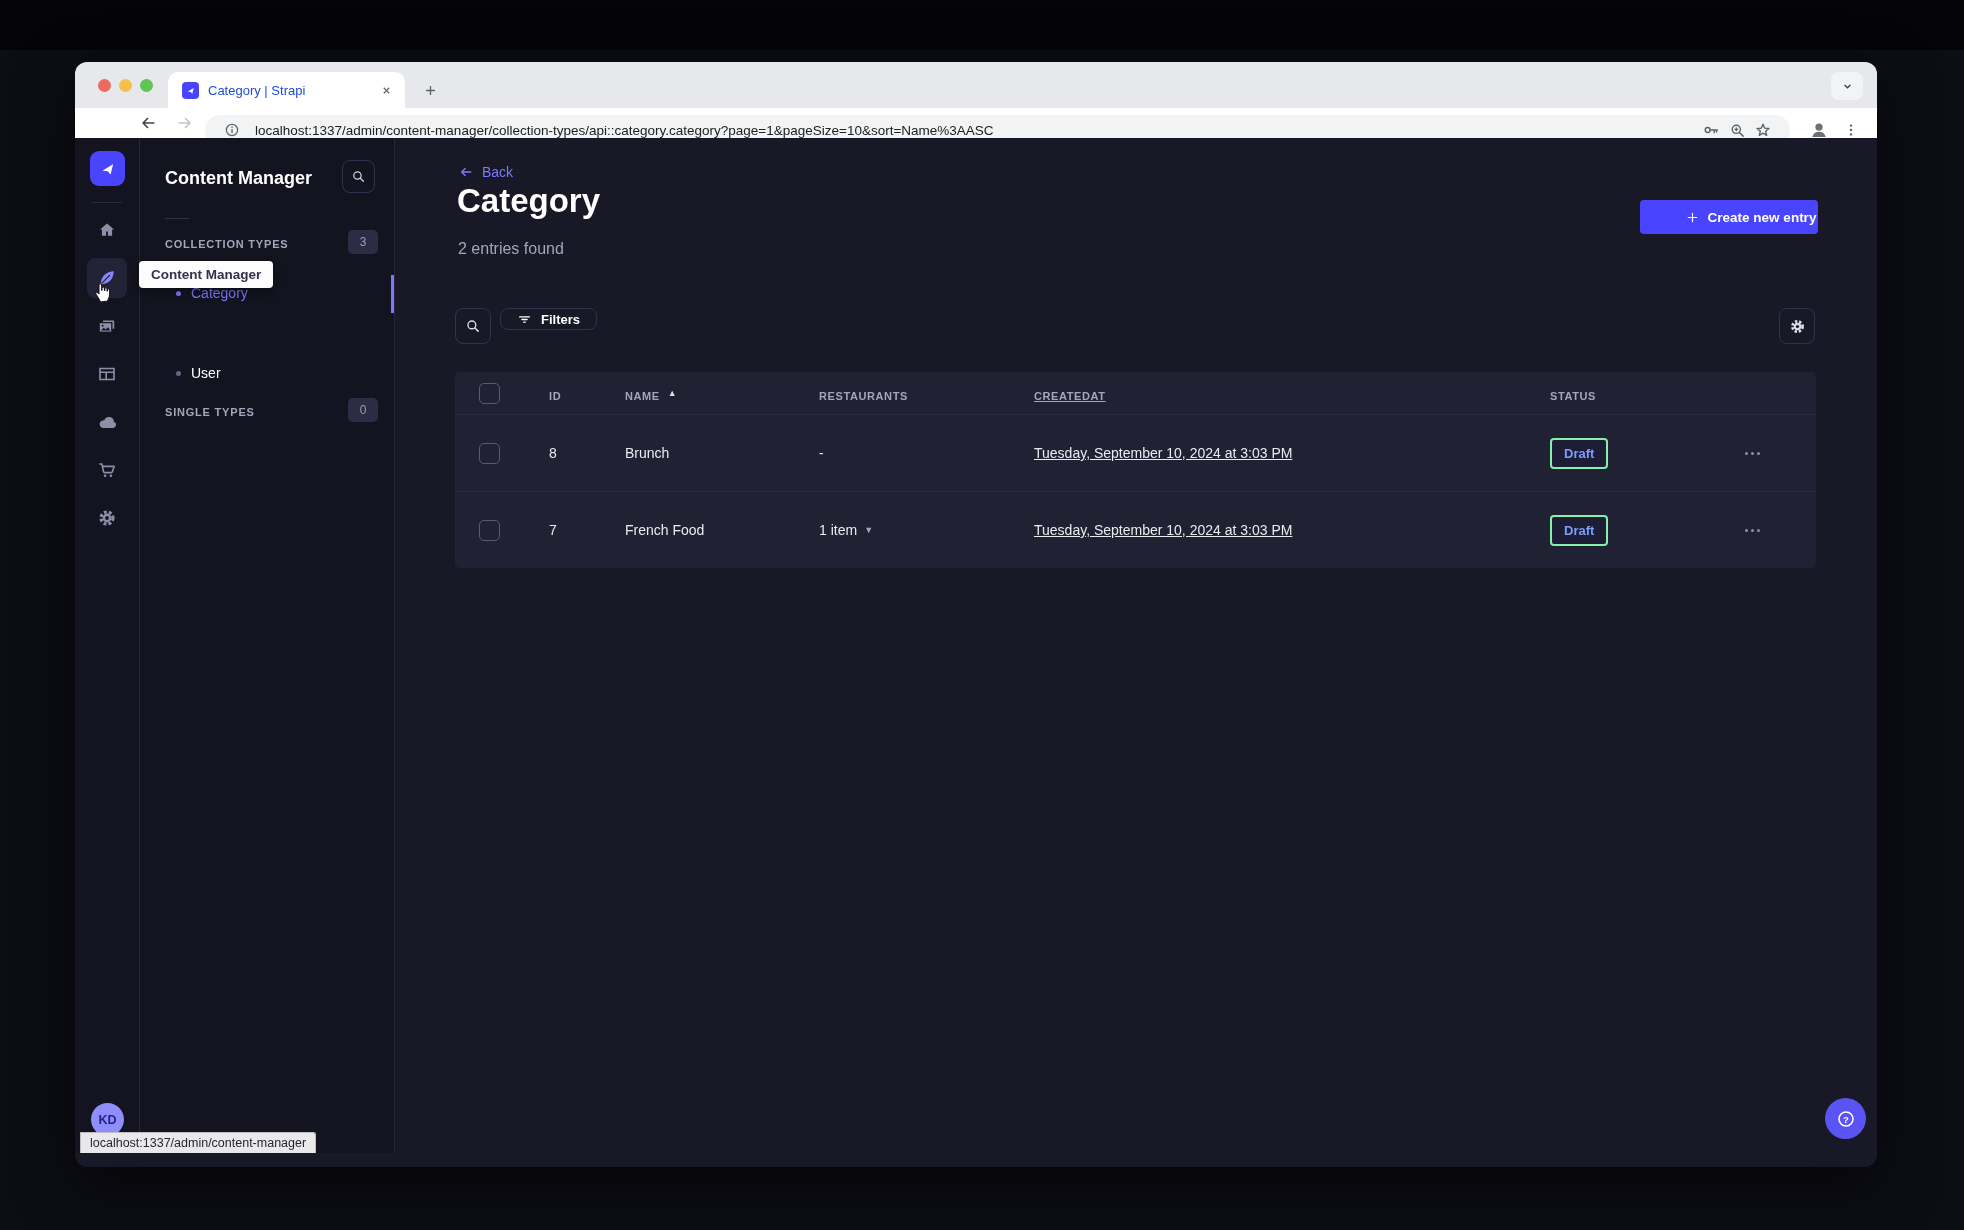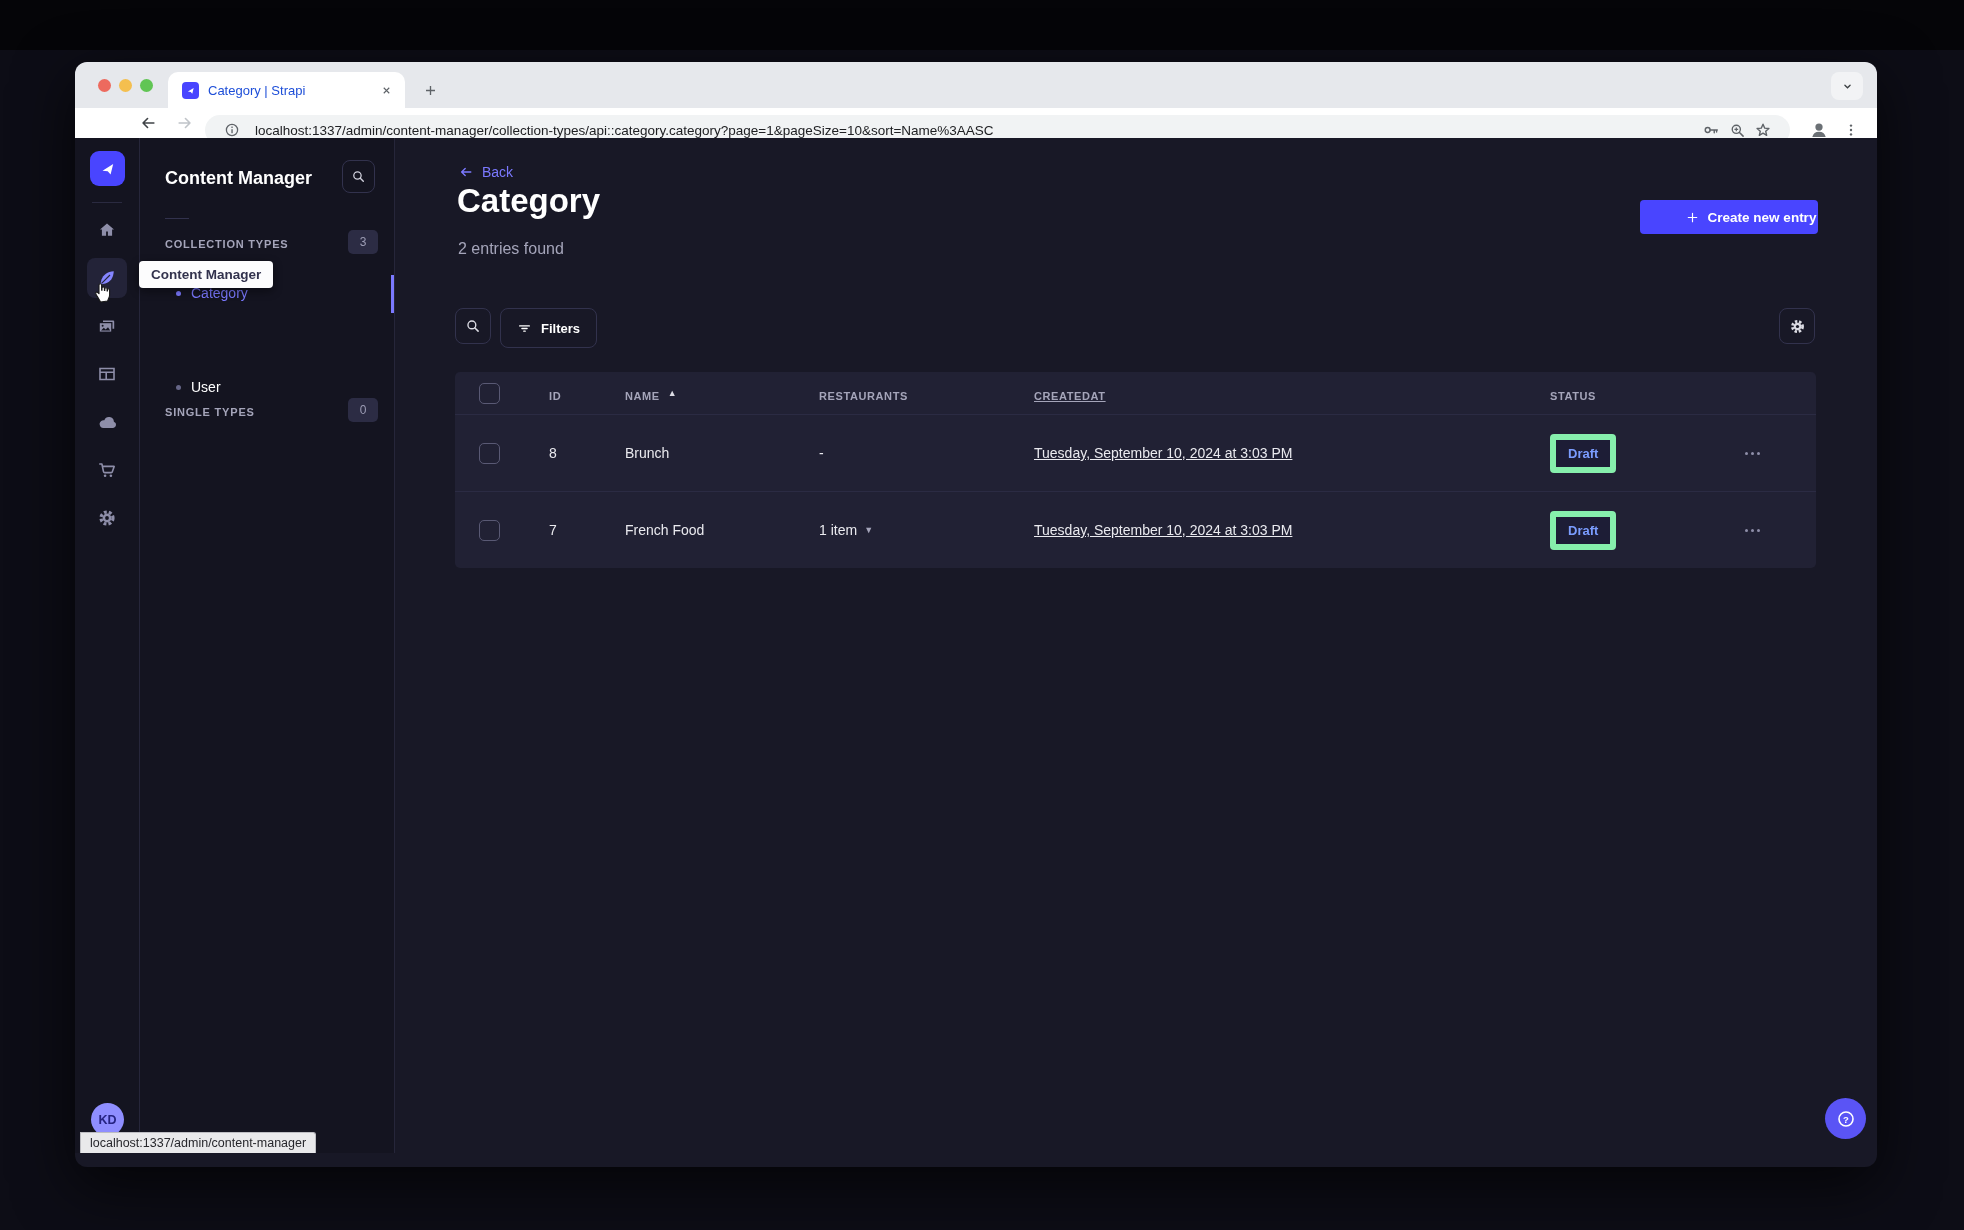--- a/index.html
+++ b/index.html
@@ -75,37 +75,37 @@
   .main { position:relative; flex:1; background:#181826; }
   .back-link { position:absolute; left:63px; top:26px; display:flex; align-items:center; gap:8px; color:#7b79ff; font-size:14px; }
   .page-title { position:absolute; left:62px; top:44px; font-size:33px; font-weight:700; color:#ffffff; }
   .page-subtitle { position:absolute; left:63px; top:102px; font-size:16px; color:#a5a5ba; }
   .create-btn { position:absolute; left:1245px; top:62px; width:178px; height:34px; background:#4945ff; border-radius:4px;
                 display:flex; align-items:center; justify-content:center; gap:9px; color:#ffffff; font-size:13.5px; font-weight:700;padding-left:44px; }
   .icon-btn { position:absolute; width:36px; height:36px; border:1px solid #32324d; border-radius:8px;
               display:flex; align-items:center; justify-content:center; color:#dcdce4; }
   .search-btn { left:60px; top:170px; }
   .gear-btn { left:1384px; top:170px; }
-  .filters-btn { position:absolute; left:105px; top:170px; height:40px; padding:0 16px; border:1px solid #32324d; border-radius:8px;
+  .filters-btn { position:absolute; left:105px; top:170px; height:22px; padding:0 16px; border:1px solid #32324d; border-radius:8px;
                  display:flex; align-items:center; gap:9px; color:#ffffff; font-size:13px; font-weight:700; }
 
   
   .card { position:absolute; left:60px; top:234px; width:1361px; height:196px; background:#212134; border-radius:5px; }
   .trow { display:grid; grid-template-columns:70px 90px 180px 215px 520px 185px 101px; align-items:center; }
   .trow.thead { height:42px; }
   .trow.tr { height:77px; border-top:1px solid #2b2b43; }
   .cb { width:21px; height:21px; border:1px solid #595974; border-radius:5px; margin-left:24px; background:transparent; }
   .th { font-size:11px; font-weight:700; letter-spacing:.6px; color:#a5a5ba;margin-top:6px; }
   .c-id { padding-left:24px; } .c-name { padding-left:10px; display:flex; align-items:center; gap:8px; }
   .c-rest { padding-left:24px; display:flex; align-items:center; gap:7px; }
   .c-created { padding-left:24px;text-decoration:underline; } .c-status { padding-left:20px; } .c-actions { padding-left:30px; }
   .cell { font-size:14px; color:#eaeaef; }
   .sort-asc { font-size:9px; color:#dcdce4; }
   .caret { font-size:9px; color:#a5a5ba; }
-  .status-badge { display:inline-block; padding:6px 12px; border:6px solid #86efac; border-radius:4px; background:#1d1d36;
+  .status-badge { display:inline-block; padding:6px 12px; border:2px solid #86efac; border-radius:4px; background:#1d1d36;
                   color:#7b9dff; font-size:13px; font-weight:700; }
   .row-menu { color:#8e8ea9; display:flex; gap:3px; }
   .row-menu i { width:3px; height:3px; border-radius:50%; background:#8e8ea9; }
 
   .help-btn { position:absolute; right:11px; bottom:14px; width:41px; height:41px; border-radius:50%; background:#5a54f5;
               display:flex; align-items:center; justify-content:center; z-index:15; }
   .statusbar { position:absolute; left:5px; bottom:0; z-index:25; background:#e9e9eb; border:1px solid #bdbdc2; border-bottom:none;
                border-radius:0 3px 0 0; padding:3px 9px; font-size:12.5px; color:#27272c; white-space:nowrap; }
   svg { display:block; }
 </style>
@@ -273,21 +273,21 @@
       </span>
       <span class="subnav-divider"></span>
 
       <div class="section-label" style="top:100px">COLLECTION TYPES</div>
       <div class="count-badge" style="top:92px">3</div>
 
       <div class="nav-item active" style="top:135px">
         <span class="bullet"></span>
         <span class="lbl">Category</span>
       </div>
-      <div class="nav-item" style="top:229px">
+      <div class="nav-item" style="top:215px">
         <span class="bullet"></span>
         <span class="lbl">User</span>
       </div>
 
       <div class="section-label" style="top:268px">SINGLE TYPES</div>
       <div class="count-badge" style="top:260px">0</div>
 
       <span class="active-bar"></span>
     </aside>
 

